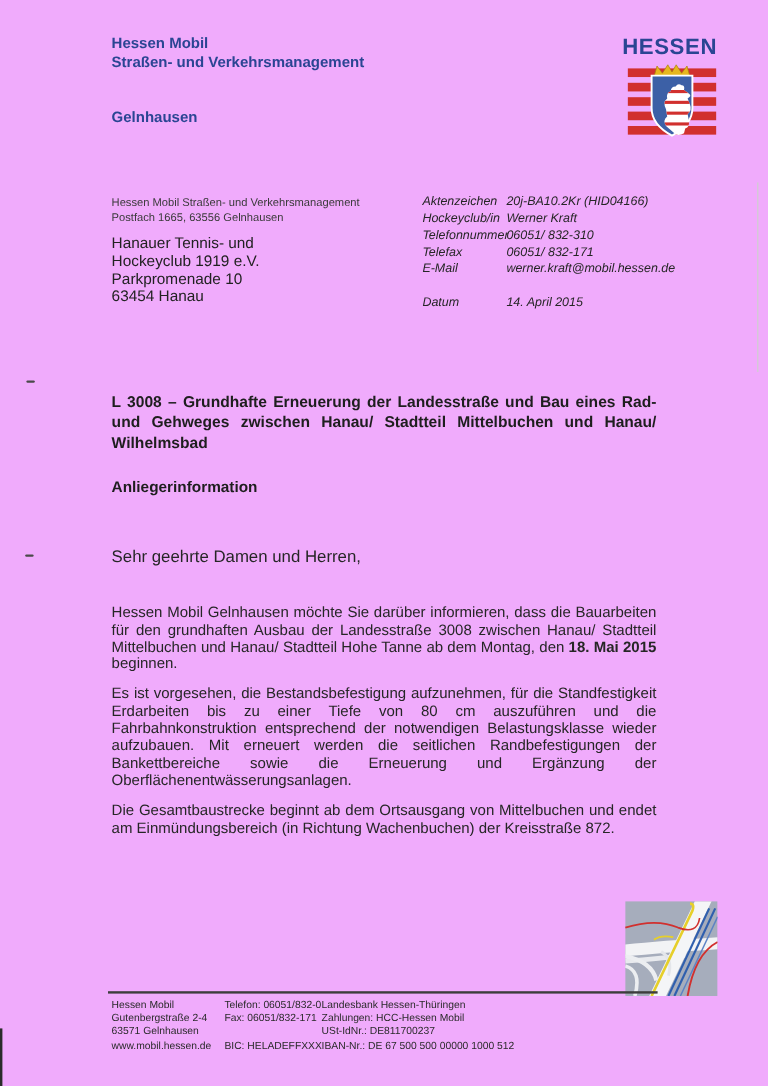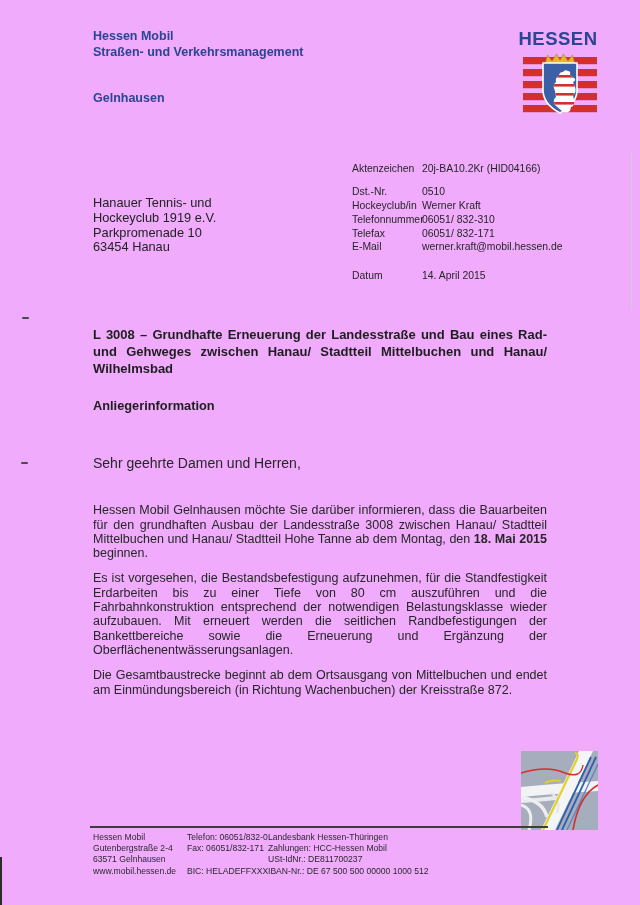--- a/index.html
+++ b/index.html
@@ -13,21 +13,21 @@
   .hdr-org { position:absolute; left:93px; top:29px; color:#2a4593; font-weight:bold; font-size:12.5px; line-height:15.5px; }
   .hdr-office { position:absolute; left:93px; top:91px; color:#2a4593; font-weight:bold; font-size:12.5px; }
   .logo { position:absolute; left:516px; top:28px; width:84px; text-align:center; }
   .logo-text { color:#2a4593; font-size:18.5px; font-weight:bold; letter-spacing:.5px; font-family:"Liberation Sans", sans-serif; }
   .logo-arms { margin-top:3px; margin-left:4px; }
   
   .sender { position:absolute; left:93px; top:164px; font-size:9.3px; line-height:11.8px; color:#3a3a3a; }
   .recipient { position:absolute; left:93px; top:196px; font-size:12.8px; line-height:14.8px; color:#222; }
   
   .info { position:absolute; left:352px; top:163px; font-size:10.4px; color:#262626; width:250px; }
-  .info-row { display:flex; height:13.9px; }
+  .info-row { display:flex; height:13.9px;font-style:italic; }
   .info-label { width:70px; flex:none; }
   .info-value { flex:1; }
   .gap-a { margin-top:9px; }
   .gap-d { margin-top:15px; }
   
   .subject { position:absolute; left:93px; top:326px; width:454px; font-weight:bold; font-size:13px; line-height:17px; text-align:justify; color:#1e1e1e; }
   .subject-sub { position:absolute; left:93px; top:398px; font-weight:bold; font-size:12.8px; color:#1e1e1e; }
   .body-text { position:absolute; left:93px; top:456px; width:454px; font-size:12.5px; line-height:14.3px; color:#262626; }
   .body-text p { text-align:justify; margin-top:11px; }
   .body-text p.first { margin-top:33px; }
@@ -74,35 +74,35 @@
       <path d="M32 52 q-3 -5 1 -8 l-1 -6 q-3 -6 1 -9 q-1 -5 3 -6 q0 -4 4 -4 q2 -3 5 -1 q3 0 2 4 l4 3 q3 2 -1 4 l2 5 q2 5 -2 8 l1 5 q1 6 -3 7 l-1 4 q-5 3 -8 0 z" fill="#ffffff"></path>
       <g clip-path="url(#lionclip)">
         <rect x="20" y="22" width="34" height="2.6" fill="#d1302e"></rect>
         <rect x="20" y="31" width="34" height="2.6" fill="#d1302e"></rect>
         <rect x="20" y="40" width="34" height="2.6" fill="#d1302e"></rect>
         <rect x="20" y="49" width="34" height="2.6" fill="#d1302e"></rect>
       </g>
     </svg>
   </div>
 
+  <div class="sender">
+    <div>Hessen Mobil Straßen- und Verkehrsmanagement</div>
+    <div>Postfach 1665, 63556 Gelnhausen</div>
+  </div>
   <div class="recipient">
     <div>Hanauer Tennis- und</div>
     <div>Hockeyclub 1919 e.V.</div>
     <div>Parkpromenade 10</div>
     <div>63454 Hanau</div>
   </div>
 
   <div class="info">
     <div class="info-row">
       <span class="info-label">Aktenzeichen</span>
       <span class="info-value">20j-BA10.2Kr (HID04166)</span>
-    </div>
-    <div class="info-row gap-a">
-      <span class="info-label">Dst.-Nr.</span>
-      <span class="info-value">0510</span>
     </div>
     <div class="info-row">
       <span class="info-label">Hockeyclub/in</span>
       <span class="info-value">Werner Kraft</span>
     </div>
     <div class="info-row">
       <span class="info-label">Telefonnummer</span>
       <span class="info-value">06051/ 832-310</span>
     </div>
     <div class="info-row">

